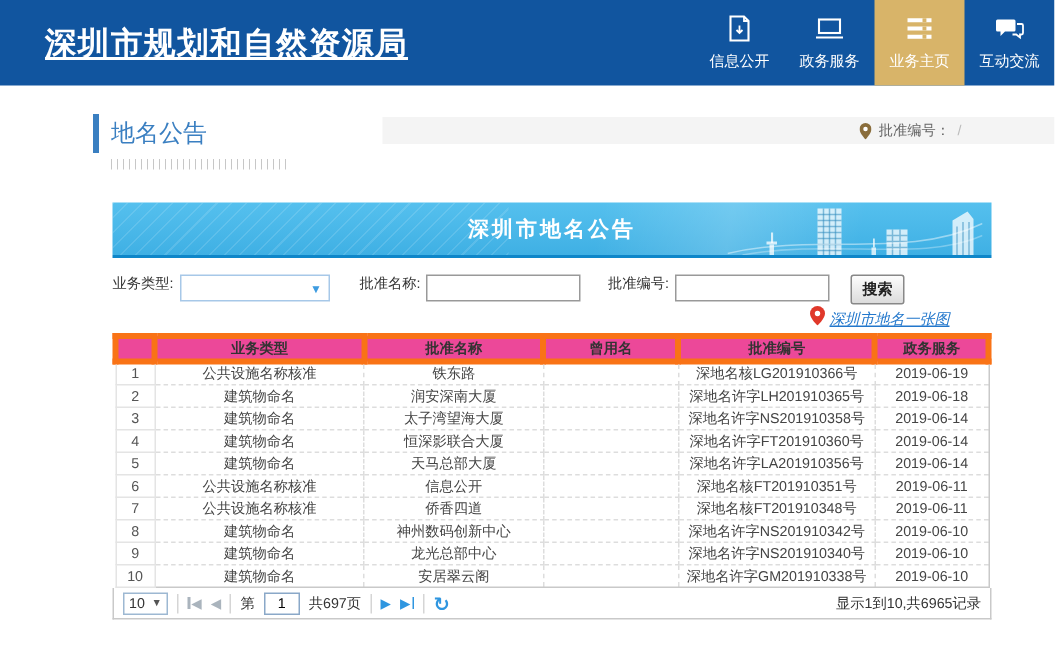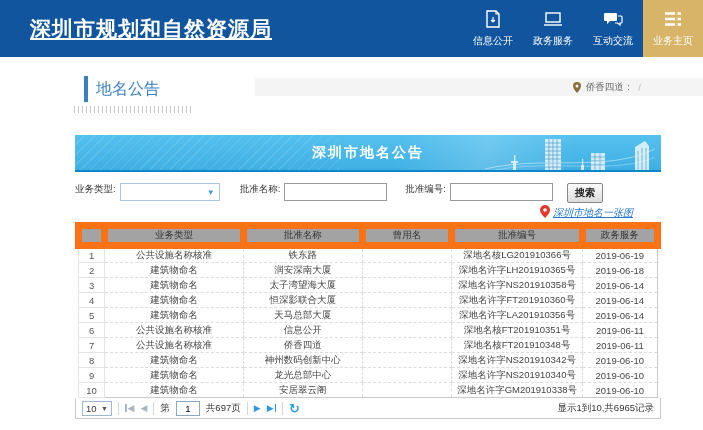--- a/index.html
+++ b/index.html
@@ -18,21 +18,21 @@
     align-self:center;padding-left:30px;flex:1;white-space:nowrap;text-decoration:underline;}
   .top-nav{display:flex;align-items:stretch;}
   .nav-item{width:60px;display:flex;flex-direction:column;align-items:center;
     justify-content:center;gap:5px;color:#fff;cursor:pointer;}
   .nav-item .ico{width:22px;height:20px;display:flex;align-items:center;justify-content:center;}
   .nav-item .lbl{font-size:10px;white-space:nowrap;}
   .nav-item.active{background:var(--gold);}
 
   
   .section-head{position:absolute;left:62px;top:76px;}
-  .section-title{display:flex;align-items:center;gap:8px;margin-left:22px;}
+  .section-title{display:flex;align-items:center;gap:8px;}
   .section-title .bar{width:4px;height:26px;background:var(--title-blue);}
   .section-title .txt{font-size:16px;color:var(--title-blue);}
   .tick-deco{margin:4px 0 0 12px;width:118px;height:7px;
     background:repeating-linear-gradient(90deg,#b9b9b9 0 1px,transparent 1px 4px);
     opacity:.8;}
   .crumb-strip{position:absolute;left:255px;top:78px;width:448px;height:18px;
     background:#f4f4f4;display:flex;align-items:center;justify-content:flex-end;
     padding-right:62px;font-size:9.5px;color:#666;gap:5px;white-space:nowrap;}
   .crumb-strip .slash{color:#bbb;}
   .pin-gray{display:inline-block;width:8px;height:11px;position:relative;}
@@ -64,22 +64,22 @@
     color:#222;cursor:pointer;font-family:inherit;border-radius:2px;}
   .gap1{width:20px;} .gap2{width:18px;}
 
   .maplink-row{height:16px;margin-top:2px;display:flex;align-items:center;
     justify-content:flex-end;padding-right:28px;gap:3px;font-style:italic;}
   .maplink{font-size:10px;color:var(--link);text-decoration:underline;cursor:pointer;}
 
   
   table.grid{width:100%;border-collapse:collapse;table-layout:fixed;
     border:1px solid #c9c9c9;font-size:9.5px;color:#444;margin-top:1px;}
-  table.grid th{background:#a3a3a3;height:17px;font-weight:normal;color:#333;
-    border:7px solid #f97316;border-style:solid;font-size:9.5px;}
+  table.grid th{background:#ec4899;height:17px;font-weight:bold;color:#333;
+    border:4px solid #f97316;border-style:solid;font-size:9.5px;}
   table.grid td{height:15px;text-align:center;border:1px dashed #ddd;
     white-space:nowrap;overflow:hidden;background:#fff;}
   table.grid td.rownum{border-style:solid;border-color:#e4e4e4;color:#555;}
 
   .pager{height:21px;border:1px solid #c9c9c9;border-top:none;display:flex;
     align-items:center;font-size:9.5px;color:#333;padding:0 6px;gap:6px;background:#fff;}
   .psize{width:30px;height:15px;border:1px solid #9db8d2;display:flex;align-items:center;
     justify-content:space-between;padding:0 3px;cursor:pointer;background:#fff;}
   .psize .chev{font-size:7px;color:#555;}
   .vsep{width:1px;height:13px;background:#d5d5d5;}
@@ -113,63 +113,63 @@
       </div>
       <div class="nav-item">
         <span class="ico">
           <svg width="20" height="18" viewBox="0 0 20 18">
               <rect x="3" y="3" width="14" height="9" fill="none" stroke="#fff" stroke-width="1.4"></rect>
               <path d="M1 15h18" stroke="#fff" stroke-width="1.4"></path>
             </svg>
         </span>
         <span class="lbl">政务服务</span>
       </div>
-      <div class="nav-item">
-        <span class="ico">
-          <svg width="20" height="18" viewBox="0 0 20 18">
-              <path d="M2 3h11a1 1 0 0 1 1 1v6a1 1 0 0 1-1 1H7l-3 3v-3H2a1 1 0 0 1-1-1V4a1 1 0 0 1 1-1z" fill="#fff"></path>
-              <path d="M15 6h3a1 1 0 0 1 1 1v5a1 1 0 0 1-1 1h-1v2l-2.5-2H12" fill="none" stroke="#fff" stroke-width="1.2"></path>
-            </svg>
-        </span>
-        <span class="lbl">互动交流</span>
-      </div>
       <div class="nav-item active">
         <span class="ico">
           <svg width="20" height="18" viewBox="0 0 20 18">
               <g stroke="#fff" stroke-width="2.6">
                 <path d="M2 3.5h16M2 9h16M2 14.5h16"></path>
               </g>
               <g fill="#d8b469">
                 <rect x="12" y="2.2" width="2.6" height="2.6"></rect>
                 <rect x="12" y="7.7" width="2.6" height="2.6"></rect>
                 <rect x="12" y="13.2" width="2.6" height="2.6"></rect>
               </g>
             </svg>
         </span>
         <span class="lbl">业务主页</span>
       </div>
+      <div class="nav-item">
+        <span class="ico">
+          <svg width="20" height="18" viewBox="0 0 20 18">
+              <path d="M2 3h11a1 1 0 0 1 1 1v6a1 1 0 0 1-1 1H7l-3 3v-3H2a1 1 0 0 1-1-1V4a1 1 0 0 1 1-1z" fill="#fff"></path>
+              <path d="M15 6h3a1 1 0 0 1 1 1v5a1 1 0 0 1-1 1h-1v2l-2.5-2H12" fill="none" stroke="#fff" stroke-width="1.2"></path>
+            </svg>
+        </span>
+        <span class="lbl">互动交流</span>
+      </div>
     </div>
   </div>
 
   <div class="section-head">
     <div class="section-title">
       <span class="bar"></span>
       <span class="txt">地名公告</span>
     </div>
     <div class="tick-deco"></div>
   </div>
 
   <div class="crumb-strip">
     <span class="pin-gray">
       <svg width="8" height="11" viewBox="0 0 8 11">
           <path d="M4 0a4 4 0 0 1 4 4c0 2.8-4 7-4 7S0 6.8 0 4a4 4 0 0 1 4-4z" fill="#8a6d3b"></path>
           <circle cx="4" cy="4" r="1.5" fill="#fff"></circle>
         </svg>
     </span>
-    <span>侨香四道：</span>
+    <span>批准编号：</span>
     <span class="slash">/</span>
   </div>
 
   <div class="content">
 
     <div class="banner">
       <div class="hatch"></div>
       <div class="streak"></div>
       <svg class="city" width="170" height="35" viewBox="0 0 170 35">
         <g fill="rgba(255,255,255,0.75)">

